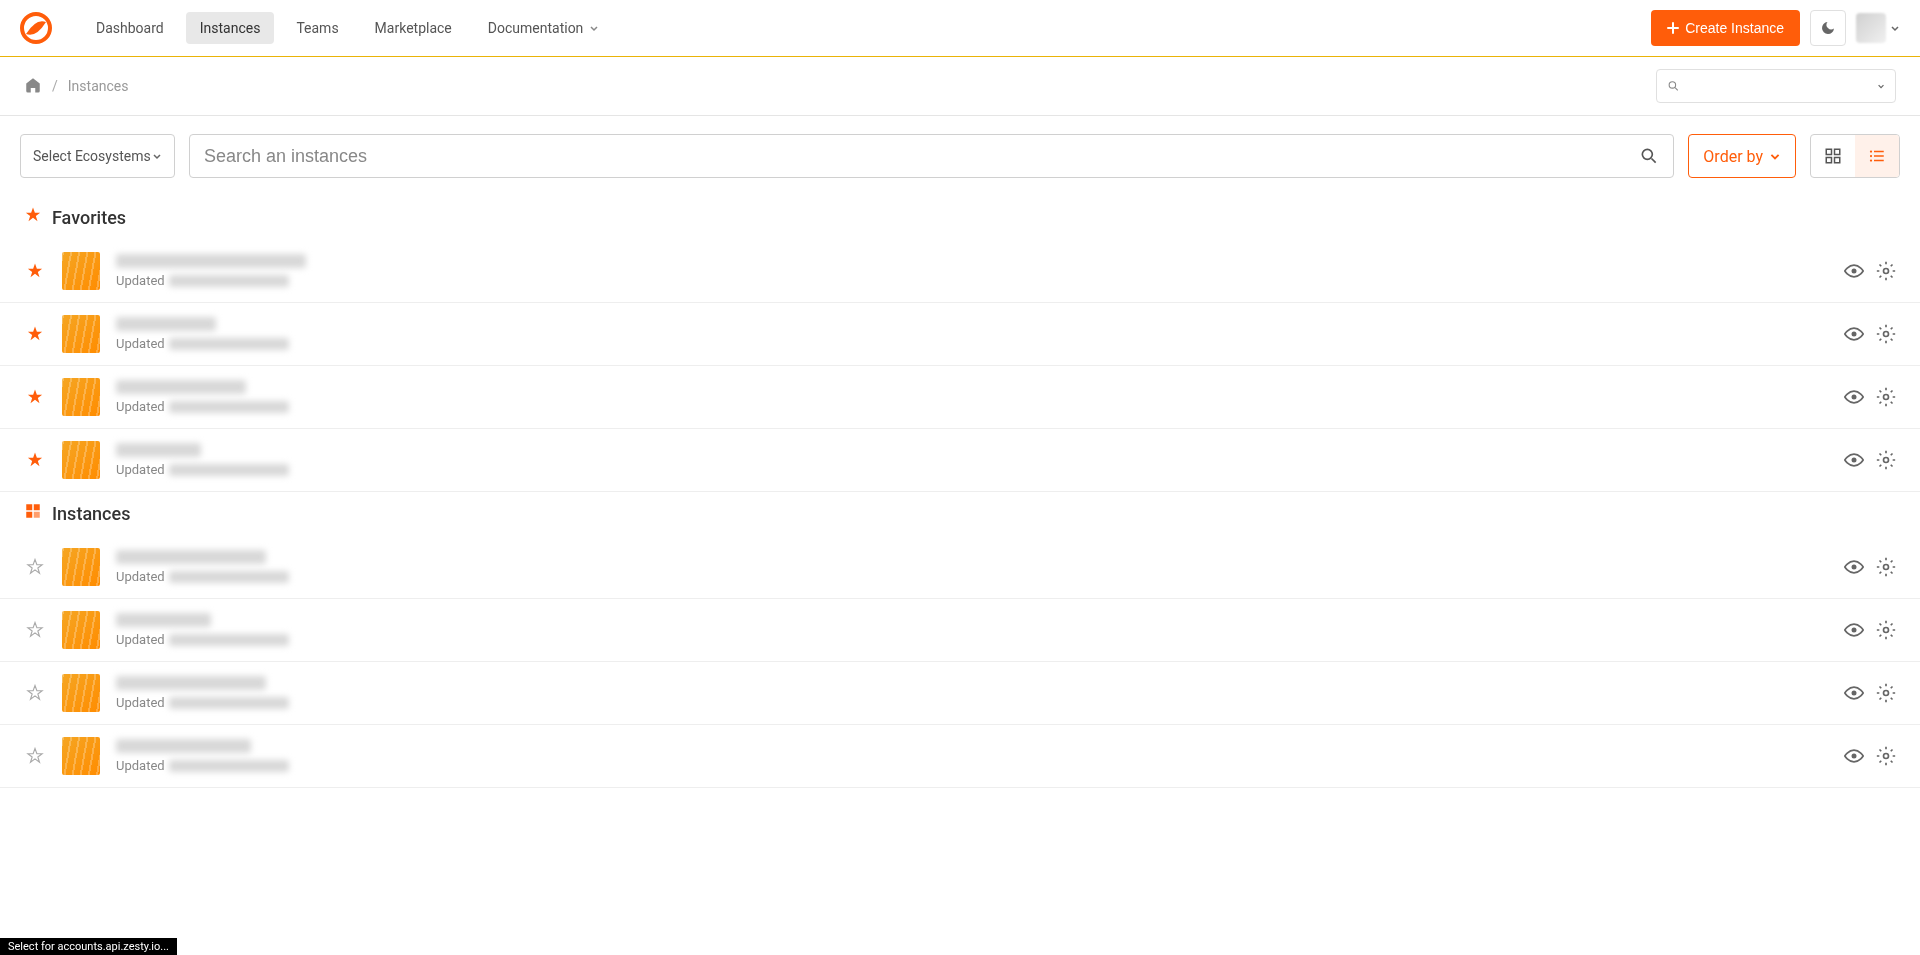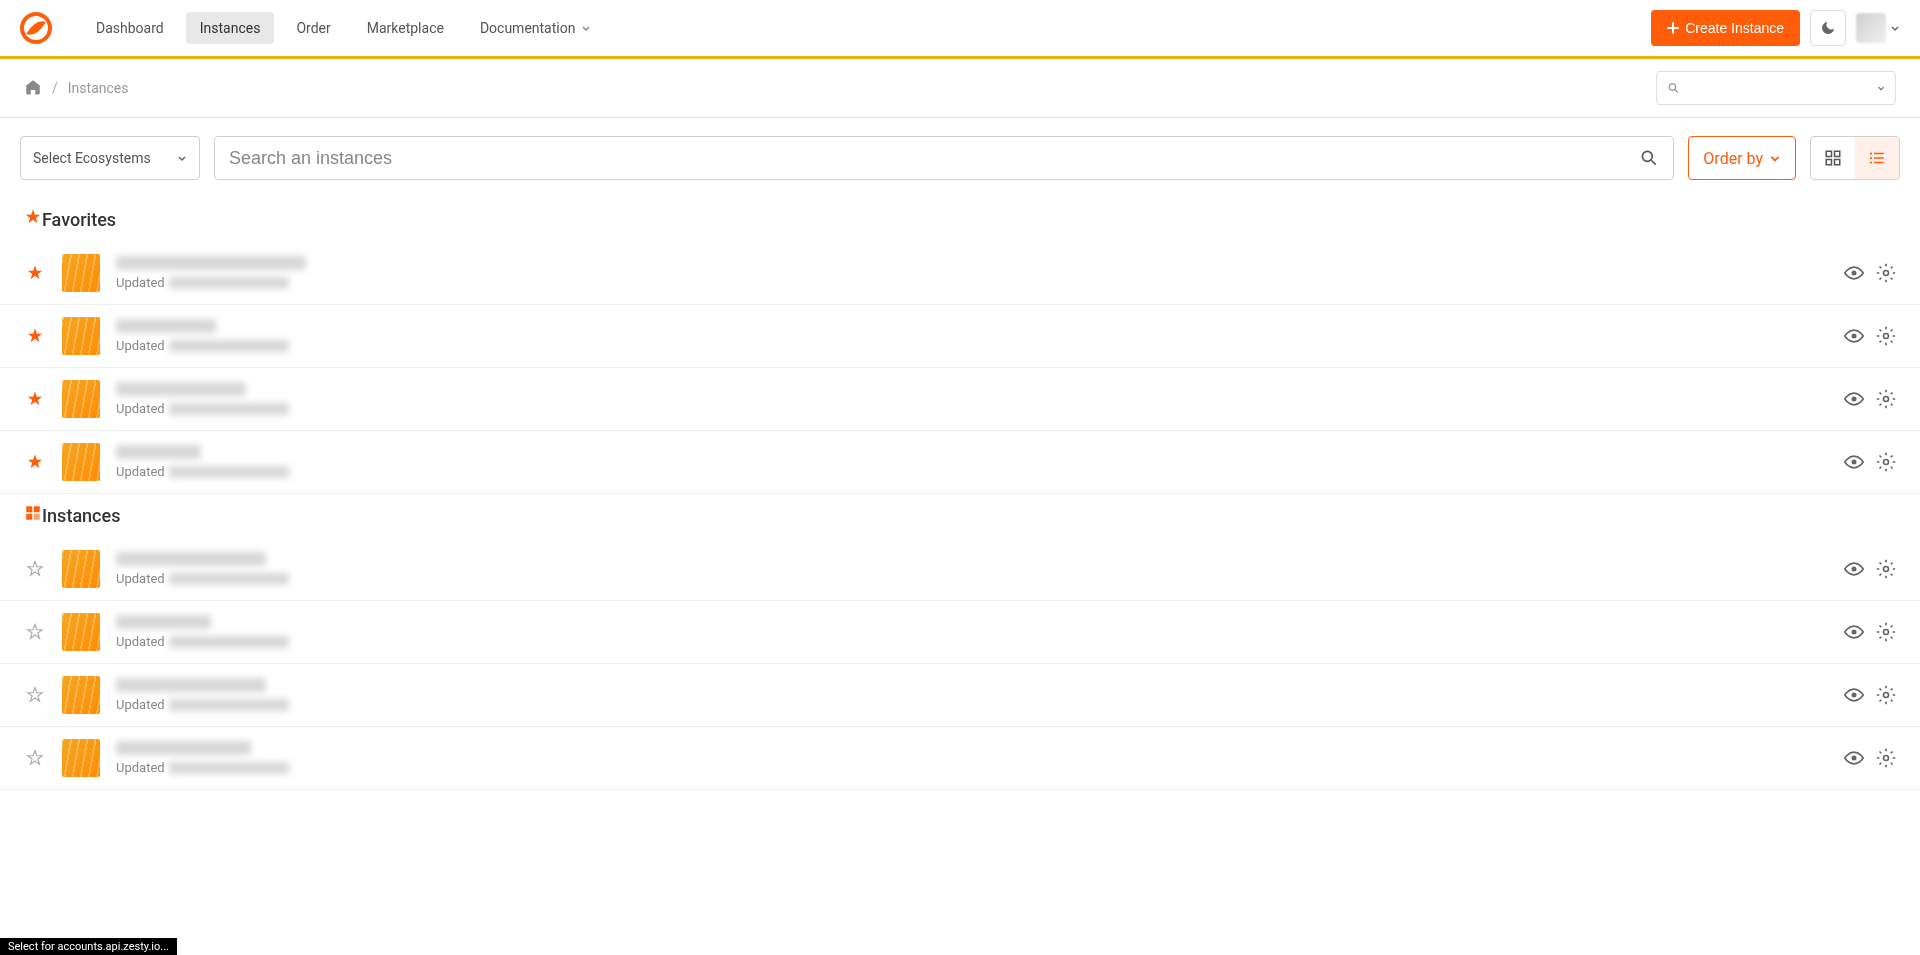--- a/index.html
+++ b/index.html
@@ -1,50 +1,50 @@
 <!DOCTYPE html>
 <html><head>
 <meta charset="utf-8">
 <style>
 * { margin: 0; padding: 0; box-sizing: border-box; }
 body { font-family: -apple-system, BlinkMacSystemFont, "Segoe UI", Roboto, sans-serif; background: #fff; color: #333; font-size: 14px; }
 
 
-.topnav { display: flex; align-items: center; padding: 10px 20px; border-bottom: 3px solid #eab308; }
+.topnav { display: flex; align-items: center; padding: 10px 20px; border-bottom: 1px solid #eab308; }
 .logo { width: 32px; height: 32px; margin-right: 30px; }
 .nav-items { display: flex; gap: 8px; align-items: center; }
 .nav-item { padding: 8px 14px; border-radius: 4px; color: #555; cursor: pointer; font-size: 14px; }
 .nav-item.active { background: #e8e8e8; color: #333; }
 .nav-item.dropdown { display: flex; align-items: center; gap: 6px; }
 .topnav-right { margin-left: auto; display: flex; align-items: center; gap: 10px; padding-left: 16px; }
 .btn-create { background: #ff5d0a; color: white; border: none; padding: 10px 16px; border-radius: 4px; font-size: 14px; display: flex; align-items: center; gap: 6px; cursor: pointer; }
 .btn-icon-square { width: 36px; height: 36px; border: 1px solid #e0e0e0; border-radius: 4px; display: flex; align-items: center; justify-content: center; cursor: pointer; background: #fff; }
 .avatar-dropdown { display: flex; align-items: center; gap: 4px; cursor: pointer; }
 .avatar { width: 30px; height: 30px; border-radius: 4px; background: linear-gradient(135deg, #d0d0d0, #f0f0f0); filter: blur(1px); }
 
 
 .breadcrumb-bar { display: flex; align-items: center; padding: 12px 24px; border-bottom: 1px solid #e5e5e5; gap: 10px; }
 .breadcrumb-sep { color: #aaa; }
 .breadcrumb-text { color: #999; font-size: 14px; }
 .breadcrumb-search { margin-left: auto; width: 240px; height: 34px; border: 1px solid #e0e0e0; border-radius: 4px; display: flex; align-items: center; padding: 0 10px; gap: 8px; }
 .breadcrumb-search input { border: none; outline: none; flex: 1; font-size: 14px; }
 
 
 .controls { display: flex; align-items: center; gap: 14px; padding: 18px 20px; }
-.select-eco { width: 180px; height: 44px; border: 1px solid #d0d0d0; border-radius: 4px; display: flex; align-items: center; justify-content: space-between; padding: 0 12px; cursor: pointer; color: #555; font-size: 14px; }
+.select-eco { width: 155px; height: 44px; border: 1px solid #d0d0d0; border-radius: 4px; display: flex; align-items: center; justify-content: space-between; padding: 0 12px; cursor: pointer; color: #555; font-size: 14px; }
 .search-wrap { flex: 1; height: 44px; border: 1px solid #d0d0d0; border-radius: 4px; display: flex; align-items: center; padding: 0 14px; }
 .search-wrap input { border: none; outline: none; flex: 1; font-size: 18px; color: #555; }
 .search-wrap input::placeholder { color: #888; }
 .order-by { height: 44px; border: 1px solid #ff5d0a; border-radius: 4px; display: flex; align-items: center; gap: 6px; padding: 0 14px; color: #ff5d0a; cursor: pointer; font-size: 16px; }
 .view-toggle { display: flex; height: 44px; border: 1px solid #d0d0d0; border-radius: 4px; overflow: hidden; }
 .view-btn { width: 44px; display: flex; align-items: center; justify-content: center; cursor: pointer; }
 .view-btn.active { background: #fff1ea; color: #ff5d0a; }
 
 
-.section-header { display: flex; align-items: center; padding: 10px 24px 12px; font-size: 18px; font-weight: 500; }
+.section-header { display: flex; align-items: center; gap: 10px; padding: 10px 24px 12px; font-size: 18px; font-weight: 500; }
 .section-header .icon { color: #ff5d0a; }
 
 
 .list { display: flex; flex-direction: column; }
 .row { display: flex; align-items: center; padding: 12px 24px; border-bottom: 1px solid #eee; gap: 16px; }
 .star-col { width: 22px; display: flex; justify-content: center; }
 .thumb { width: 38px; height: 38px; border-radius: 2px; background: linear-gradient(135deg, #f5a623 0%, #ff8c00 100%); position: relative; overflow: hidden; flex-shrink: 0; }
 .thumb::before { content: ""; position: absolute; inset: 0; background: repeating-linear-gradient(100deg, rgba(255,255,255,0.25) 0px, rgba(255,255,255,0.25) 2px, transparent 2px, transparent 8px); }
 .row-text { flex: 1; display: flex; flex-direction: column; gap: 3px; }
 .row-title { font-size: 14px; color: #444; }
@@ -74,21 +74,21 @@
 <div class="topnav">
   <span class="logo">
     <svg viewBox="0 0 32 32" width="32" height="32">
         <circle cx="16" cy="16" r="14" fill="none" stroke="#ff5d0a" stroke-width="4"></circle>
         <path d="M6 22 Q16 6 26 10 Q16 26 6 22" fill="#ff5d0a"></path>
       </svg>
   </span>
   <div class="nav-items" id="nav-items">
       <div class="nav-item">Dashboard</div>
       <div class="nav-item active">Instances</div>
-      <div class="nav-item">Order</div>
+      <div class="nav-item">Teams</div>
       <div class="nav-item">Marketplace</div>
       <div class="nav-item dropdown">Documentation <svg class="chevron-sm" viewBox="0 0 10 10">
           <path d="M2 4l3 3 3-3" stroke="#888" stroke-width="1.5" fill="none"></path>
         </svg></div>
     </div>
   <div class="topnav-right">
     <button class="btn-create">
       <svg width="12" height="12" viewBox="0 0 12 12">
           <path d="M6 1v10M1 6h10" stroke="white" stroke-width="2" stroke-linecap="round"></path>
         </svg>

